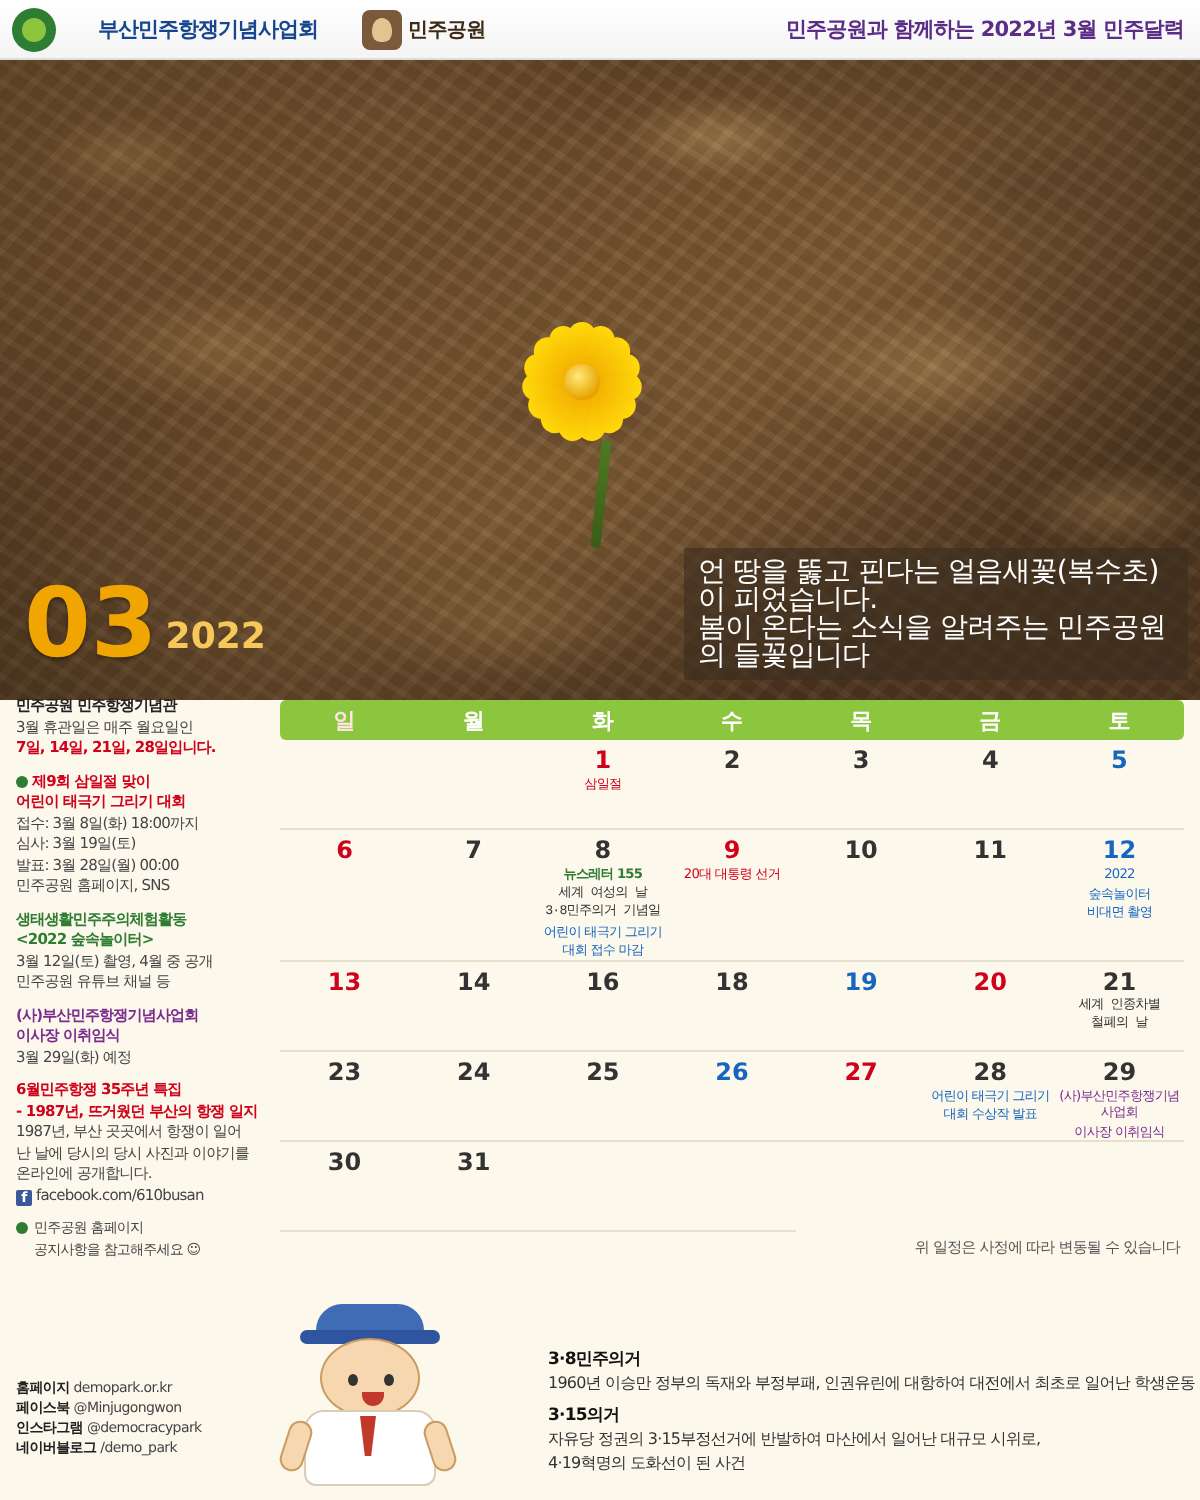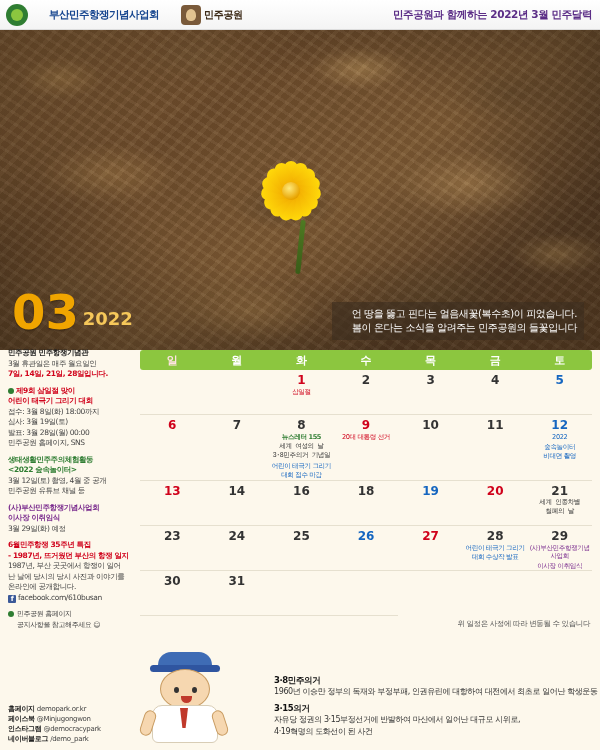--- a/index.html
+++ b/index.html
@@ -122,28 +122,27 @@
     background: radial-gradient(circle at 40% 35%, #ffe97a, #e8a400 70%, #b87d00);
   }
   .stem {
     position: absolute; left: 298px; top: 190px;
     width: 5px; height: 54px;
     background: linear-gradient(to bottom, #4e7a22, #3a5c18);
     border-radius: 2px;
     transform: rotate(6deg);
   }
   .photo-caption {
-    position: absolute; right: 16px; bottom: 10px;
+    position: absolute; right: 6px; bottom: 10px;
     width: 252px;
     background: rgba(60,45,30,0.62);
     color: #ffffff;
-    font-size: 10px; line-height: 14px;
+    font-size: 14px; line-height: 14px;
     padding: 5px 7px;
     letter-spacing: -0.4px;
-    text-align: right;
   }
   
   .month-block {
     position: absolute; left: 12px; top: 290px;
     display: flex; align-items: flex-end; gap: 4px;
   }
   .month-num {
     font-size: 48px; font-weight: bold; color: #f0a500;
     line-height: 44px;
     text-shadow: 0 1px 2px rgba(0,0,0,0.4);
@@ -278,21 +277,21 @@
   .footnotes {
     position: absolute; left: 248px; bottom: 8px;
     width: 352px;
     font-size: 8px; line-height: 11.5px; color: #333;
     letter-spacing: -0.4px;
     margin-left: 26px;
   }
   .fn-title { font-weight: bold; color: #111; font-size: 8.5px; }
   .fn-block { margin-bottom: 5px; }
   .contact {
-    position: absolute; left: 8px; bottom: 6px;
+    position: absolute; left: 8px; bottom: 21px;
     width: 126px;
     font-size: 7px; line-height: 10px; color: #444;
     letter-spacing: -0.3px;
   }
   .contact .ct-head { font-weight: bold; color: #222; }
   .divider-line {
     position: absolute; left: 140px; right: 8px; bottom: 108px;
     height: 1px; background: #e0d9c4;
   }
 </style>

